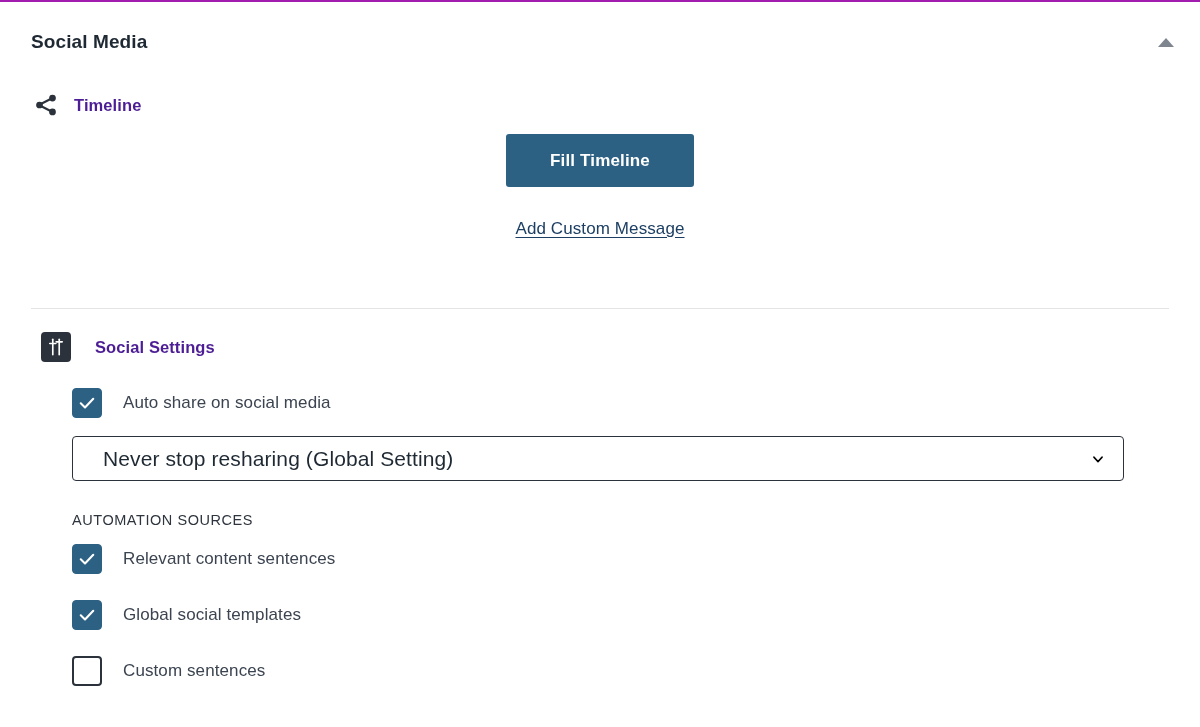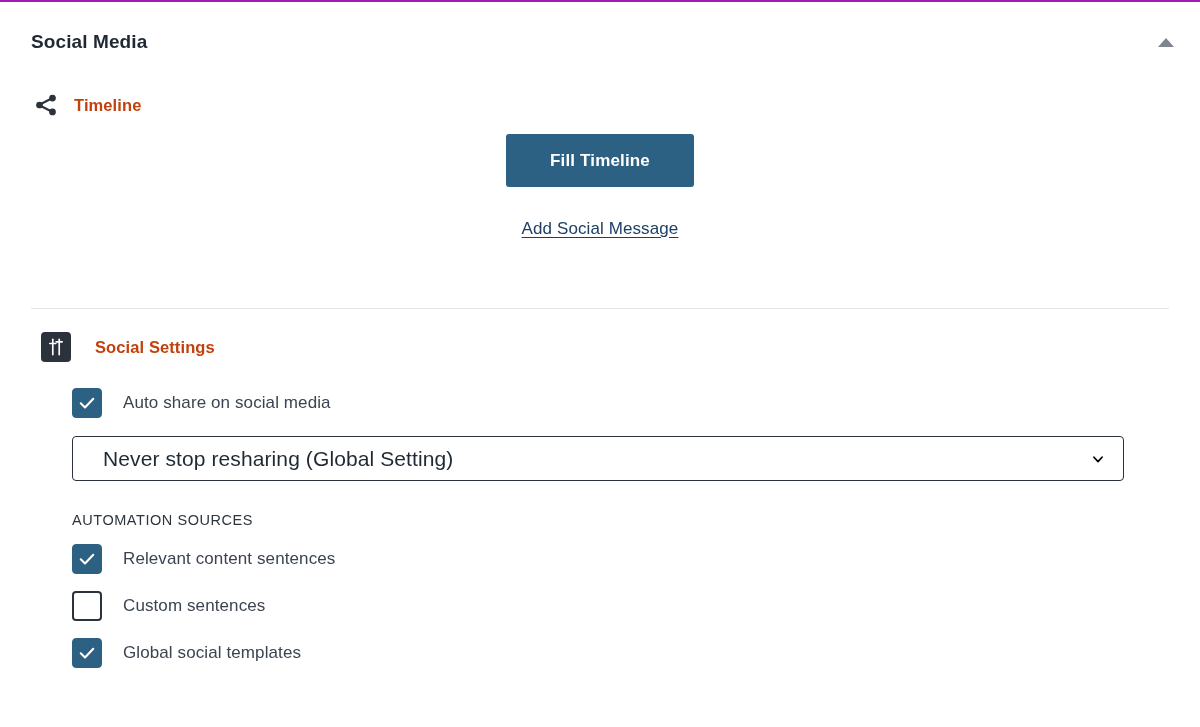--- a/index.html
+++ b/index.html
@@ -81,21 +81,21 @@
   .share-icon {
     width: 30px;
     height: 30px;
     display: flex;
     align-items: center;
     justify-content: center;
   }
   .section-head-label {
     font-size: 16.5px;
     font-weight: bold;
-    color: #c2410c;
+    color: #4c1d95;
     letter-spacing: 0.1px;
   }
 
   .timeline-actions {
     position: absolute;
     top: 62px;
     left: 0;
     right: 0;
     display: flex;
     flex-direction: column;
@@ -231,21 +231,21 @@
     margin-top: 31px;
     font-size: 14.5px;
     letter-spacing: 0.55px;
     color: #2e353e;
     text-transform: uppercase;
   }
   .sources-list {
     margin-top: 16px;
     display: flex;
     flex-direction: column;
-    gap: 17px;
+    gap: 26px;
   }
 </style>
 </head>
 <body>
 
 <div class="panel">
 
   <div class="panel-header">
     <div class="panel-title">Social Media</div>
 
@@ -266,21 +266,21 @@
           <circle cx="18" cy="5.6" r="3.1" fill="#2b323b"></circle>
           <circle cx="6" cy="12" r="3.1" fill="#2b323b"></circle>
           <circle cx="18" cy="18.4" r="3.1" fill="#2b323b"></circle>
         </svg>
       </span>
       <span class="section-head-label">Timeline</span>
     </div>
 
     <div class="timeline-actions">
       <button class="btn-fill-timeline">Fill Timeline</button>
-      <a class="link-add-social">Add Social Message</a>
+      <a class="link-add-social">Add Custom Message</a>
     </div>
   </div>
 
   <div class="divider"></div>
 
   <div class="section-settings">
 
     <div class="settings-head">
       <span class="sliders-icon">
         <svg width="22" height="22" viewBox="0 0 24 24" aria-hidden="true">
@@ -324,29 +324,29 @@
         <div class="check-row">
           <span class="checkbox checked">
             <svg width="20" height="20" viewBox="0 0 24 24" aria-hidden="true">
               <polyline points="4.5,12.4 9.6,17.4 19.5,6.9" fill="none" stroke="#ffffff" stroke-width="2.5" stroke-linecap="round" stroke-linejoin="round"></polyline>
             </svg>
           </span>
           <span class="check-label">Relevant content sentences</span>
         </div>
 
         <div class="check-row">
-          <span class="checkbox unchecked"></span>
-          <span class="check-label">Custom sentences</span>
-        </div>
-
-        <div class="check-row">
           <span class="checkbox checked">
             <svg width="20" height="20" viewBox="0 0 24 24" aria-hidden="true">
               <polyline points="4.5,12.4 9.6,17.4 19.5,6.9" fill="none" stroke="#ffffff" stroke-width="2.5" stroke-linecap="round" stroke-linejoin="round"></polyline>
             </svg>
           </span>
           <span class="check-label">Global social templates</span>
         </div>
 
+        <div class="check-row">
+          <span class="checkbox unchecked"></span>
+          <span class="check-label">Custom sentences</span>
+        </div>
+
       </div>
     </div>
   </div>
 </div>
 
 </body></html>

